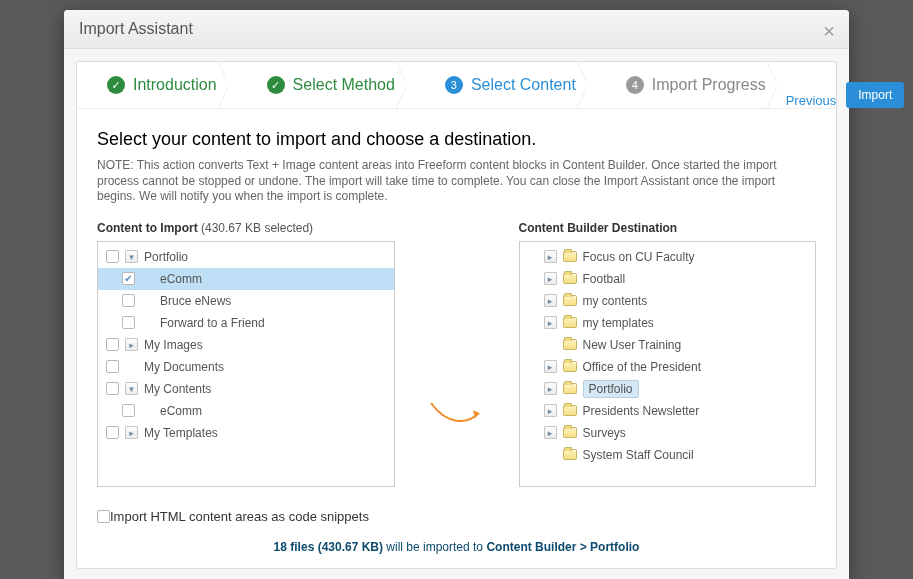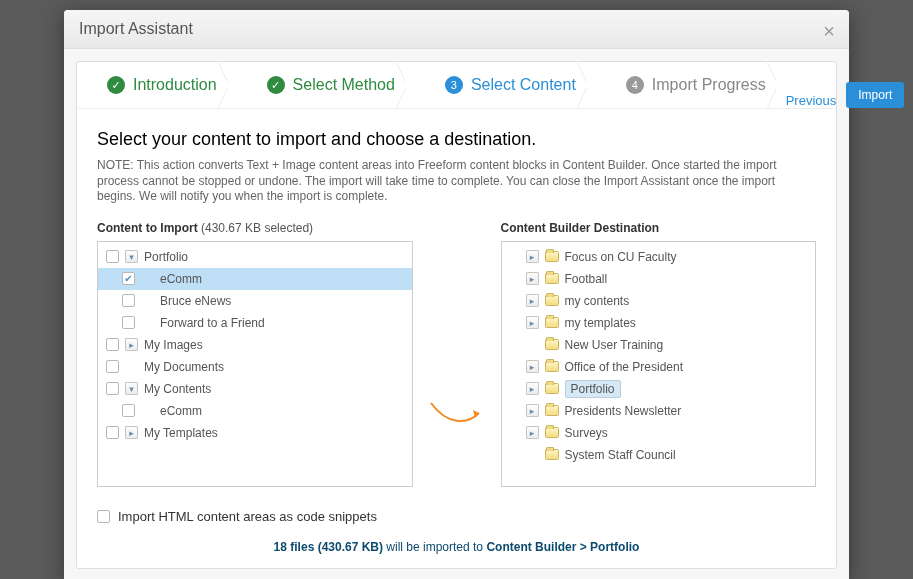--- a/index.html
+++ b/index.html
@@ -22,38 +22,38 @@
   .badge { display:inline-flex; width:18px;height:18px;border-radius:50%; align-items:center; justify-content:center; font-size:11px; color:#fff; }
   .badge.check { background:#2e8b40; }
   .badge.num-cur { background:#2a8fd8; }
   .badge.num-fut { background:#999; }
   .actions { margin-left: auto; display:flex; align-items:flex-end; gap:10px; padding-right: 15px; }
   .btn-link { color:#2a8fd8; cursor:pointer; font-size:13px; }
   .btn-primary { background:#2a8fd8; color:#fff; border:none; padding:6px 12px; border-radius:3px; cursor:pointer; font-size:12px; }
   .content { padding: 20px 20px 14px; }
   .heading { font-size: 18px; color:#000000; margin: 0 0 8px; font-weight: normal;}
   .note { font-size: 12px; color:#666; margin: 0 0 16px; line-height: 1.3; }
-  .cols { display:flex; gap: 14px; }
+  .cols { display:flex; gap: 32px; }
   .col { flex: 1; display:flex; flex-direction:column; min-width:0; }
   .col-label { font-size:12px; font-weight:bold; margin-bottom:6px; }
   .size-note { font-weight: normal; color:#555; }
   .tree { border:1px solid #ccc; height: 246px; overflow:hidden; background:#fff; padding: 4px 0; }
   .row { display:flex; align-items:center; height:22px; padding: 0 8px; gap:6px; font-size:12px; color:#555; white-space: nowrap; }
   .row.selected-src { background:#bfdff6; }
   .row.selected-dst .label-box { background:#d4e8f6; border:1px solid #b9ceda; border-radius:2px; padding:1px 5px; }
   .cb { width:13px; height:13px; border:1px solid #b7b7b7; border-radius:2px; background:#fff; flex:0 0 13px; display:flex; align-items:center; justify-content:center; color:#5b8db8; font-size:10px; cursor:pointer; }
   .cb.checked::after { content:"✔"; }
   .exp { width:13px; height:13px; border:1px solid #c5c5c5; background:linear-gradient(#fdfdfd,#ececec); display:flex; align-items:center; justify-content:center; font-size:9px; color:#6f8ba2; cursor:pointer; flex:0 0 13px; border-radius:1px; }
   .exp-spacer { width:13px; flex:0 0 13px; }
   .folder-ic { width:14px; height:11px; border:1px solid #c8b565; background:linear-gradient(#fff4c2,#f4dd82); border-radius:1.5px; flex:0 0 14px; position:relative; }
   .folder-ic::before { content:""; position:absolute; top:-3px; left:0; width:6px; height:3px; background:#f1da80; border:1px solid #c8b565; border-bottom:none; border-radius:1.5px 1.5px 0 0; }
   .indent-1 { padding-left: 24px; }
   .arrow-col { width: 60px; display:flex; align-items:center; justify-content:center; padding-top: 120px; }
   .arrow-svg { width: 56px; height: 30px; }
-  .foot-opt { display:flex; align-items:center; gap:8px; margin: 22px 0 10px; font-size:13px;}
+  .foot-opt { display:flex; align-items:center; gap:0; margin: 22px 0 10px; font-size:13px;}
   .summary { text-align:center; font-size:12px; color:#0c4a6e; padding-top: 6px; }
 </style>
 </head>
 <body>
 
 <div class="modal">
   <div class="modal-header">
     <span class="modal-title">Import Assistant</span>
     <span class="close-btn">×</span>
   </div>

